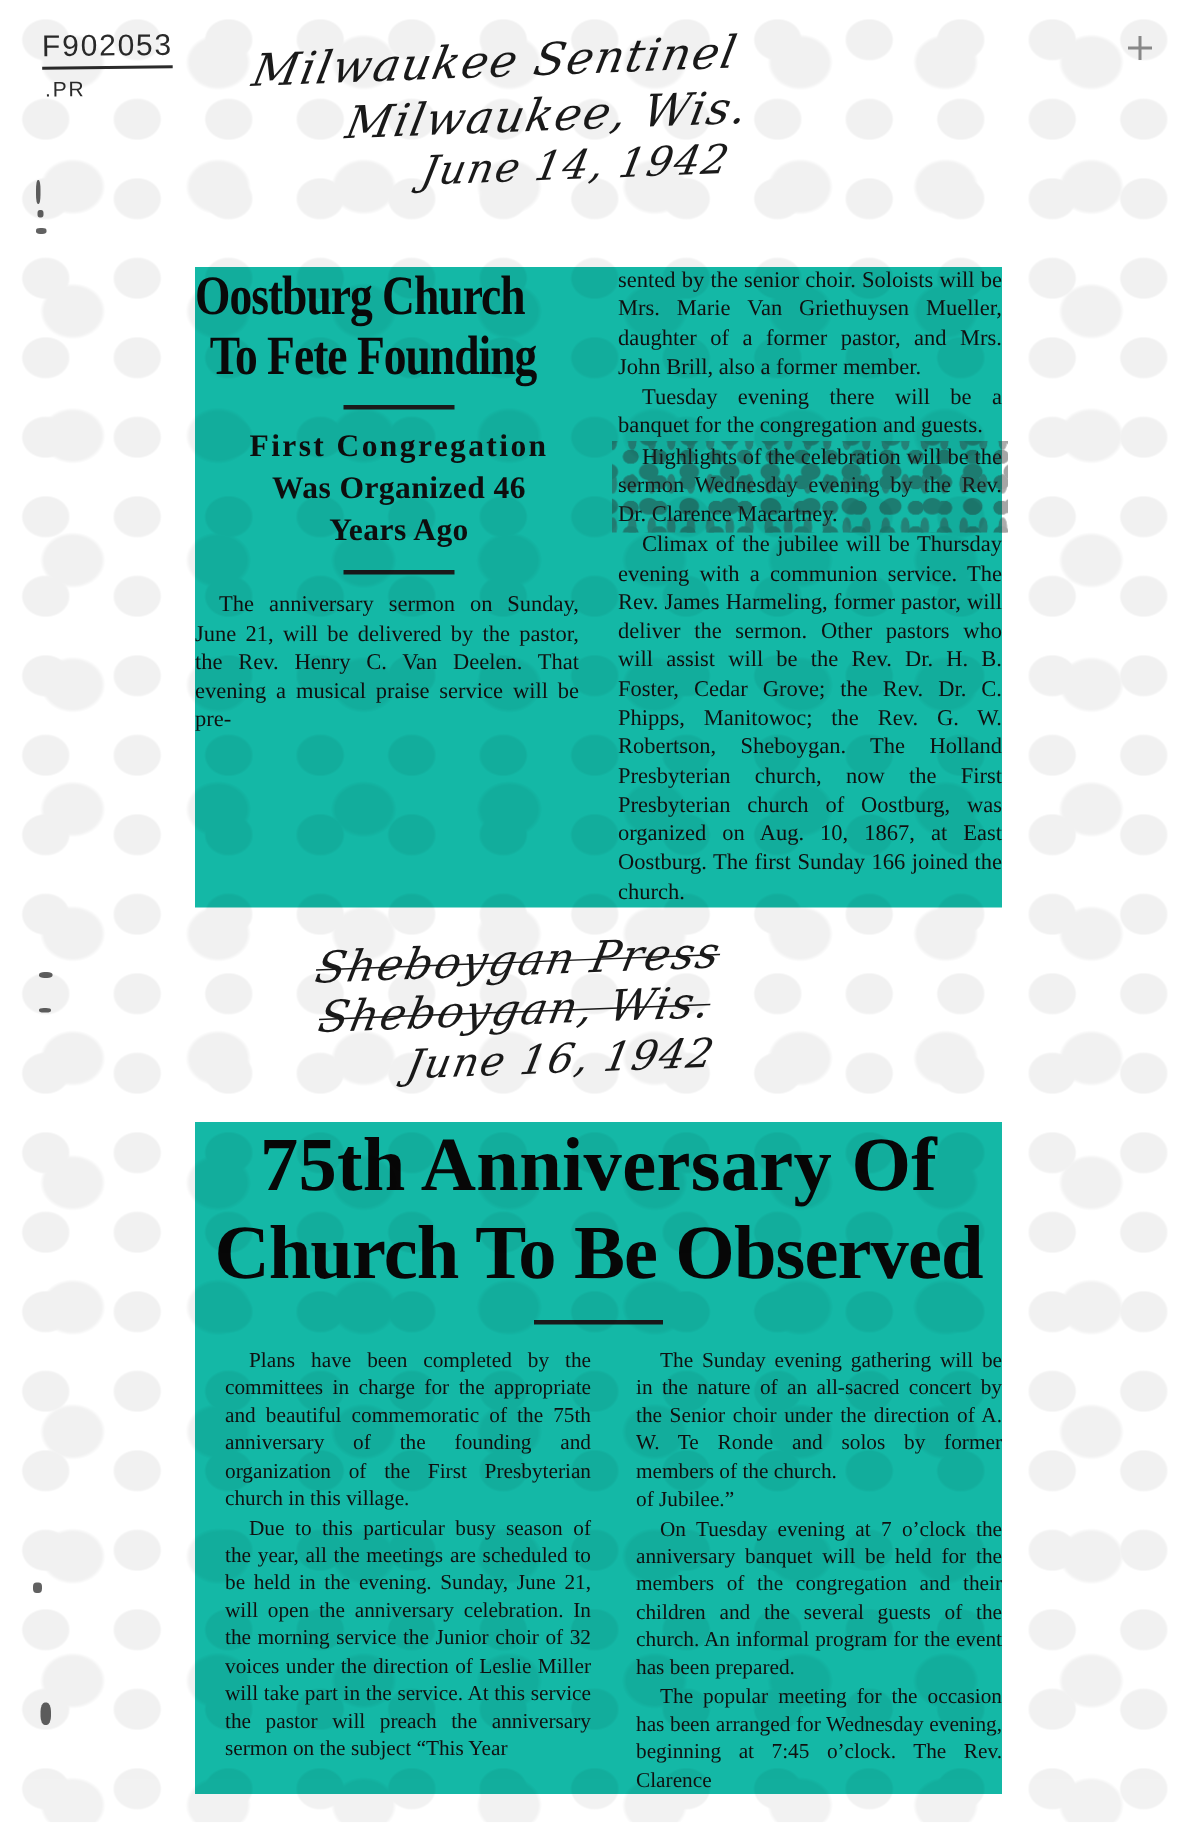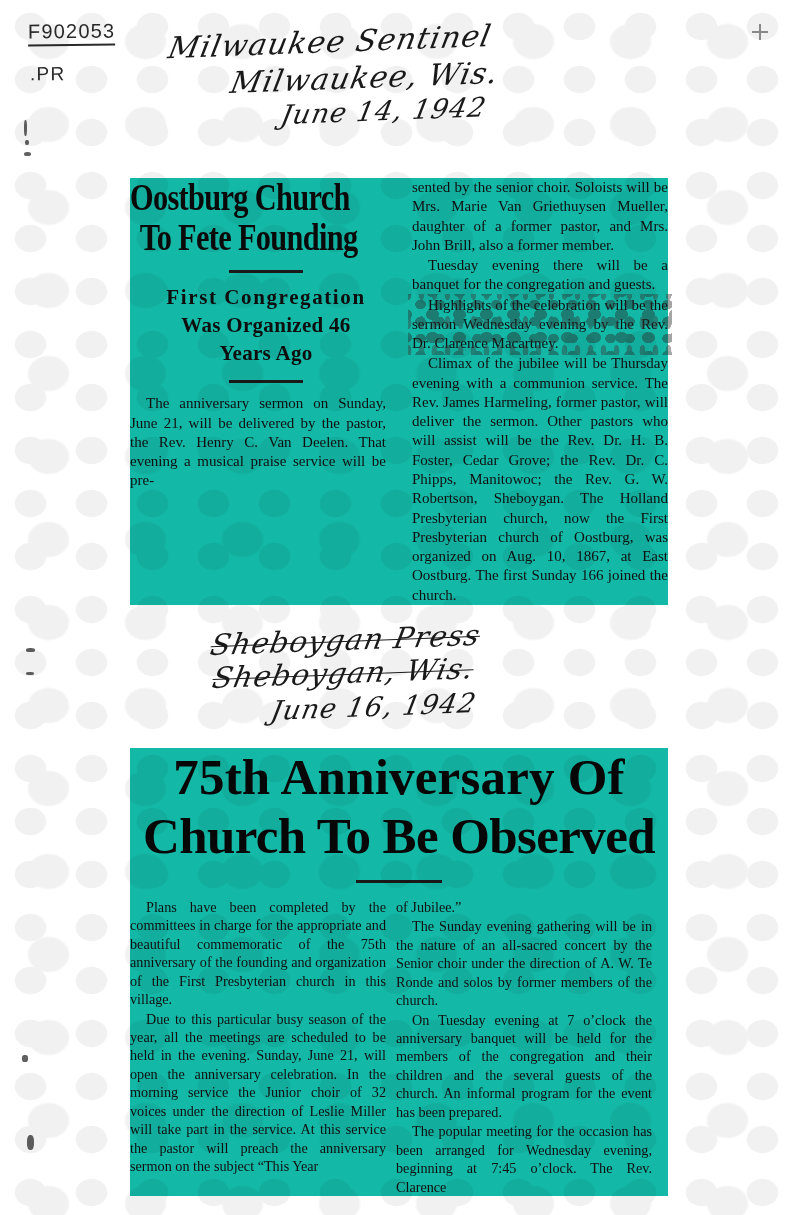--- a/index.html
+++ b/index.html
@@ -31,23 +31,23 @@
     color: #2b2b2b;
   }
   .archive-ref .ref-num {
     display: block;
     border-bottom: 2px solid #2b2b2b;
     padding-bottom: 1px;
     transform: rotate(-0.6deg);
   }
   .archive-ref .ref-sub {
     display: block;
-    margin-top: 17px;
+    margin-top: 5px;
     margin-left: 2px;
-    font-size: 19px;
+    font-size: 14px;
     transform: rotate(-0.4deg);
   }
 
   
   .corner-mark {
     position: absolute;
     right: 32px;
     top: 24px;
     width: 16px;
     height: 16px;
@@ -192,21 +192,21 @@
   .headline-roman .hl-line { display: block; white-space: nowrap; }
   .headline-roman .hl-line.l2 { letter-spacing: -0.6px; }
 
   .rule-short-2 {
     width: 86px;
     height: 2.5px;
     background: #1a1a1a;
     margin: 14px auto 15px auto;
   }
 
-  .clip-2 .col { font-size: 14.2px; line-height: 1.30; }
+  .clip-2 .col { font-size: 14.2px; line-height: 1.30; margin-left: 20px; }
 
   
   .scan-noise {
     position: absolute;
     inset: 0;
     pointer-events: none;
     opacity: .05;
     background-image:
       radial-gradient(#000 35%, transparent 38%),
       radial-gradient(#000 28%, transparent 32%);
@@ -285,22 +285,22 @@
     </h1>
 
     <div class="rule-short-2"></div>
 
     <div class="cols">
       <div class="col">
         <p>Plans have been completed by the committees in charge for the appropriate and beautiful commemoratic of the 75th anniversary of the founding and organization of the First Presbyterian church in this village.</p>
         <p>Due to this particular busy season of the year, all the meetings are scheduled to be held in the evening. Sunday, June 21, will open the anniversary celebration. In the morning service the Junior choir of 32 voices under the direction of Leslie Miller will take part in the service. At this service the pastor will preach the anniversary sermon on the subject “This Year</p>
       </div>
       <div class="col">
+        <p>The Sunday evening gathering will be in the nature of an all-sacred concert by the Senior choir under the direction of A. W. Te Ronde and solos by former members of the church.</p>
         <p style="text-indent:0;">of Jubilee.”</p>
-        <p>The Sunday evening gathering will be in the nature of an all-sacred concert by the Senior choir under the direction of A. W. Te Ronde and solos by former members of the church.</p>
         <p>On Tuesday evening at 7 o’clock the anniversary banquet will be held for the members of the congregation and their children and the several guests of the church. An informal program for the event has been prepared.</p>
         <p>The popular meeting for the occasion has been arranged for Wednesday evening, beginning at 7:45 o’clock. The Rev. Clarence</p>
       </div>
     </div>
   </div>
 
   <div class="scan-noise"></div>
 </div>
 
 </body></html>

